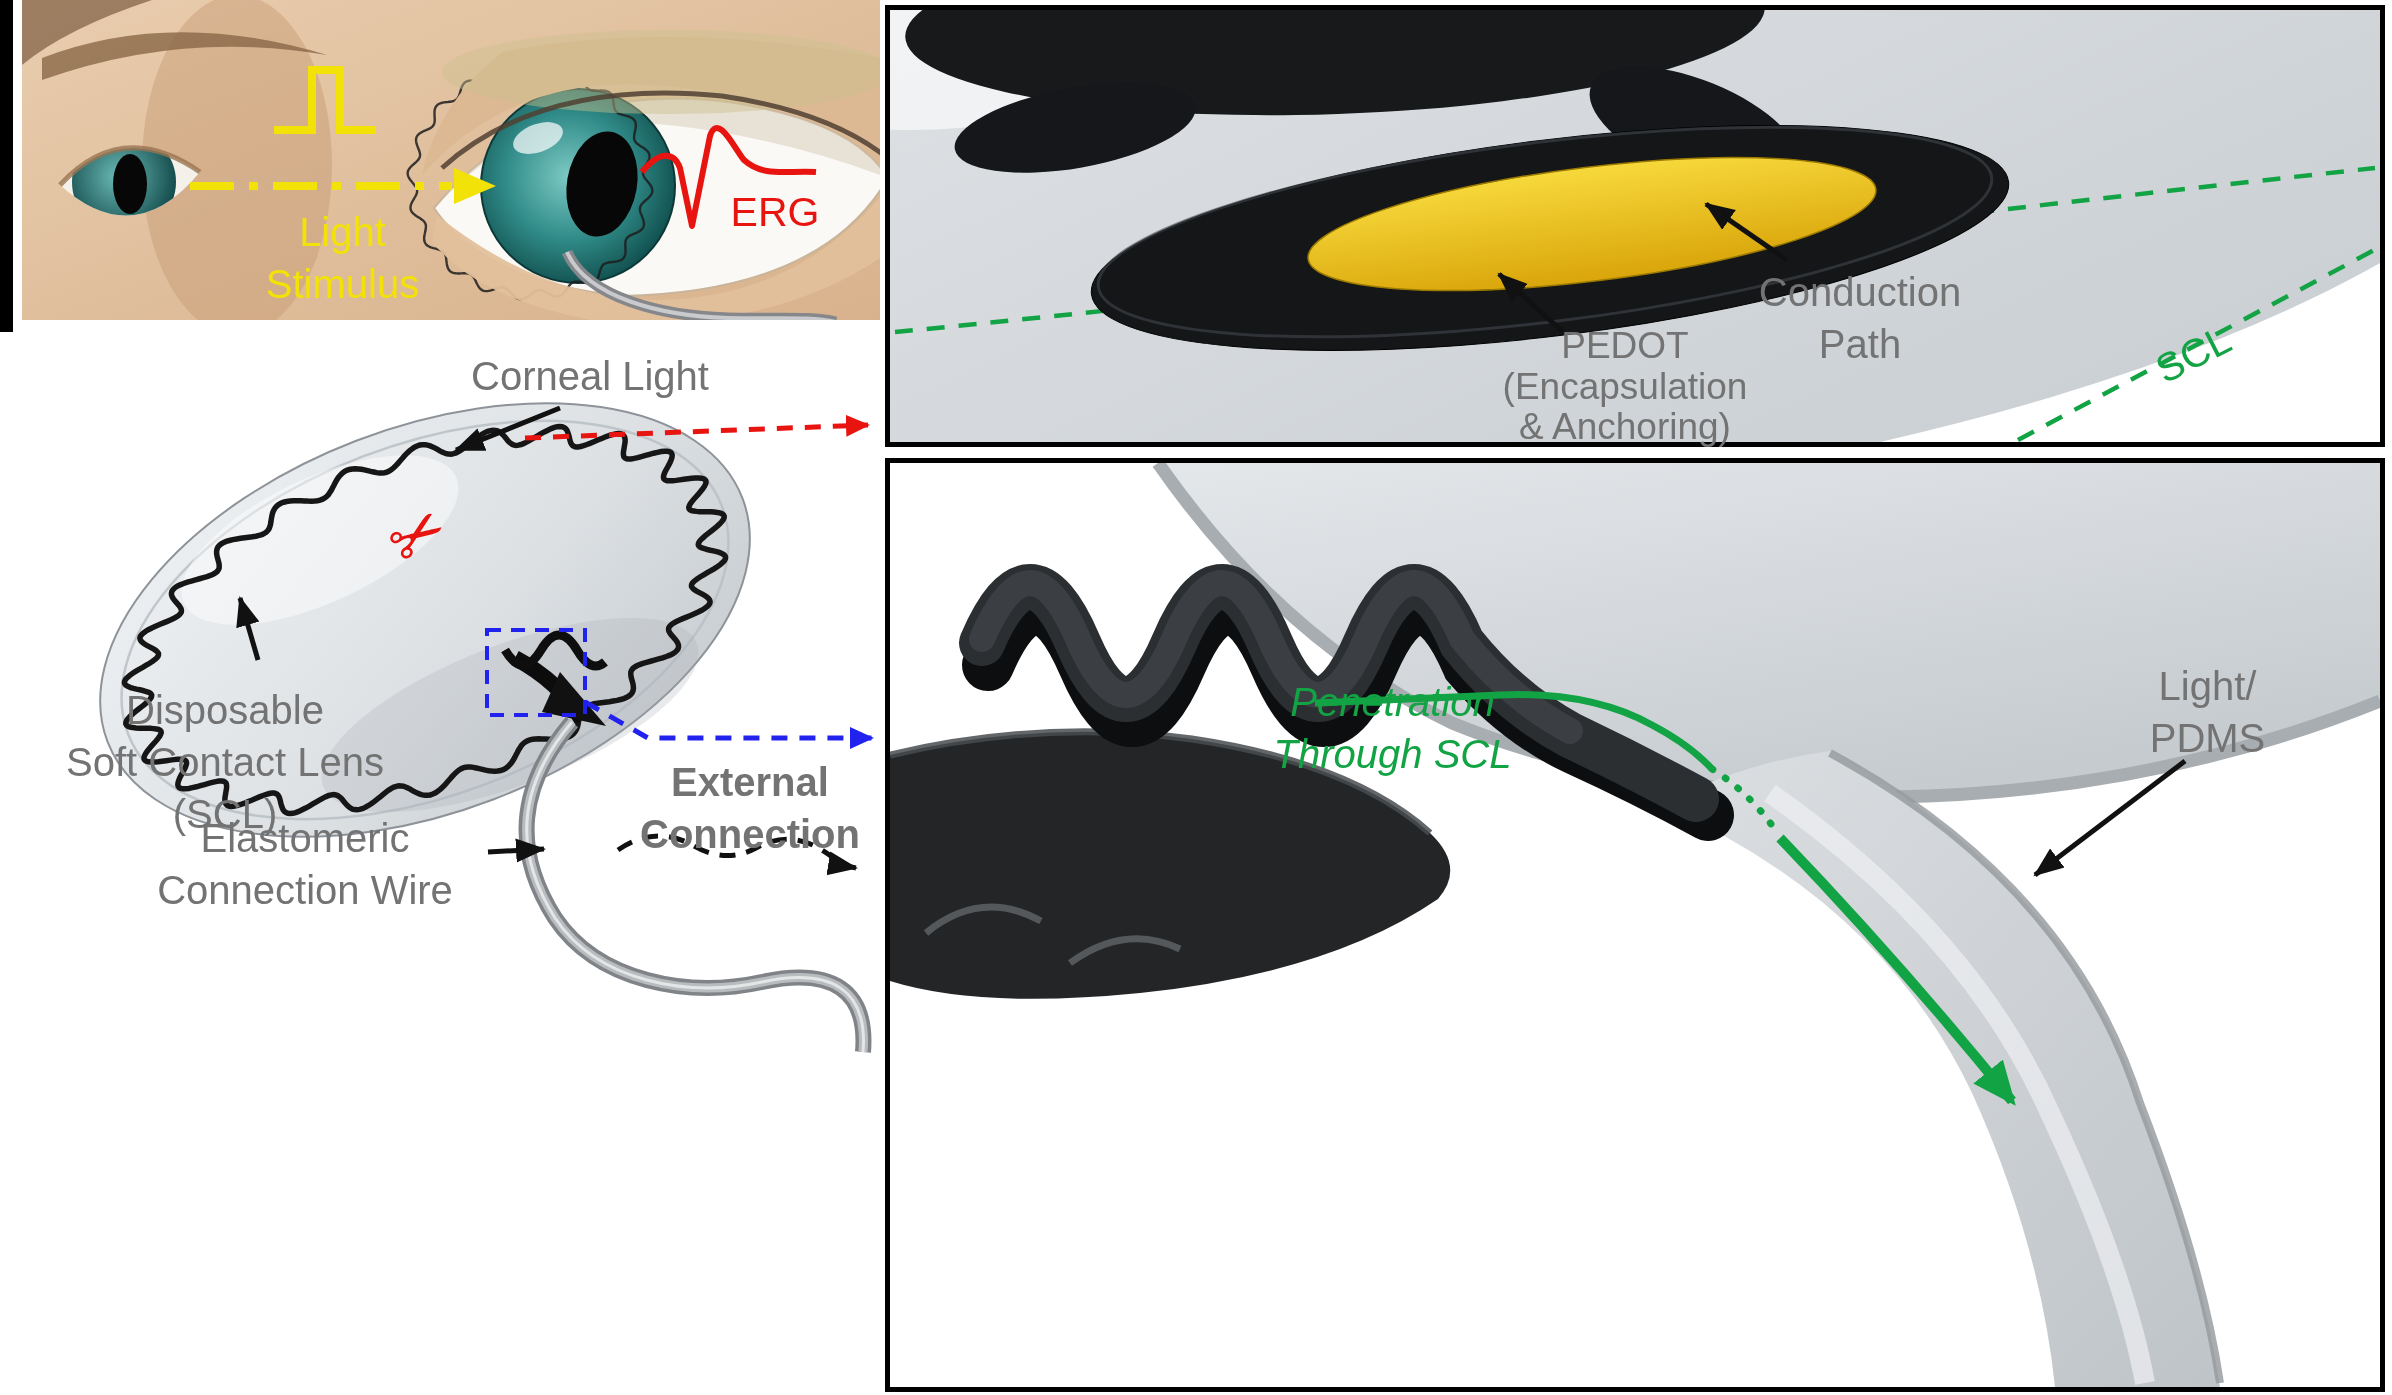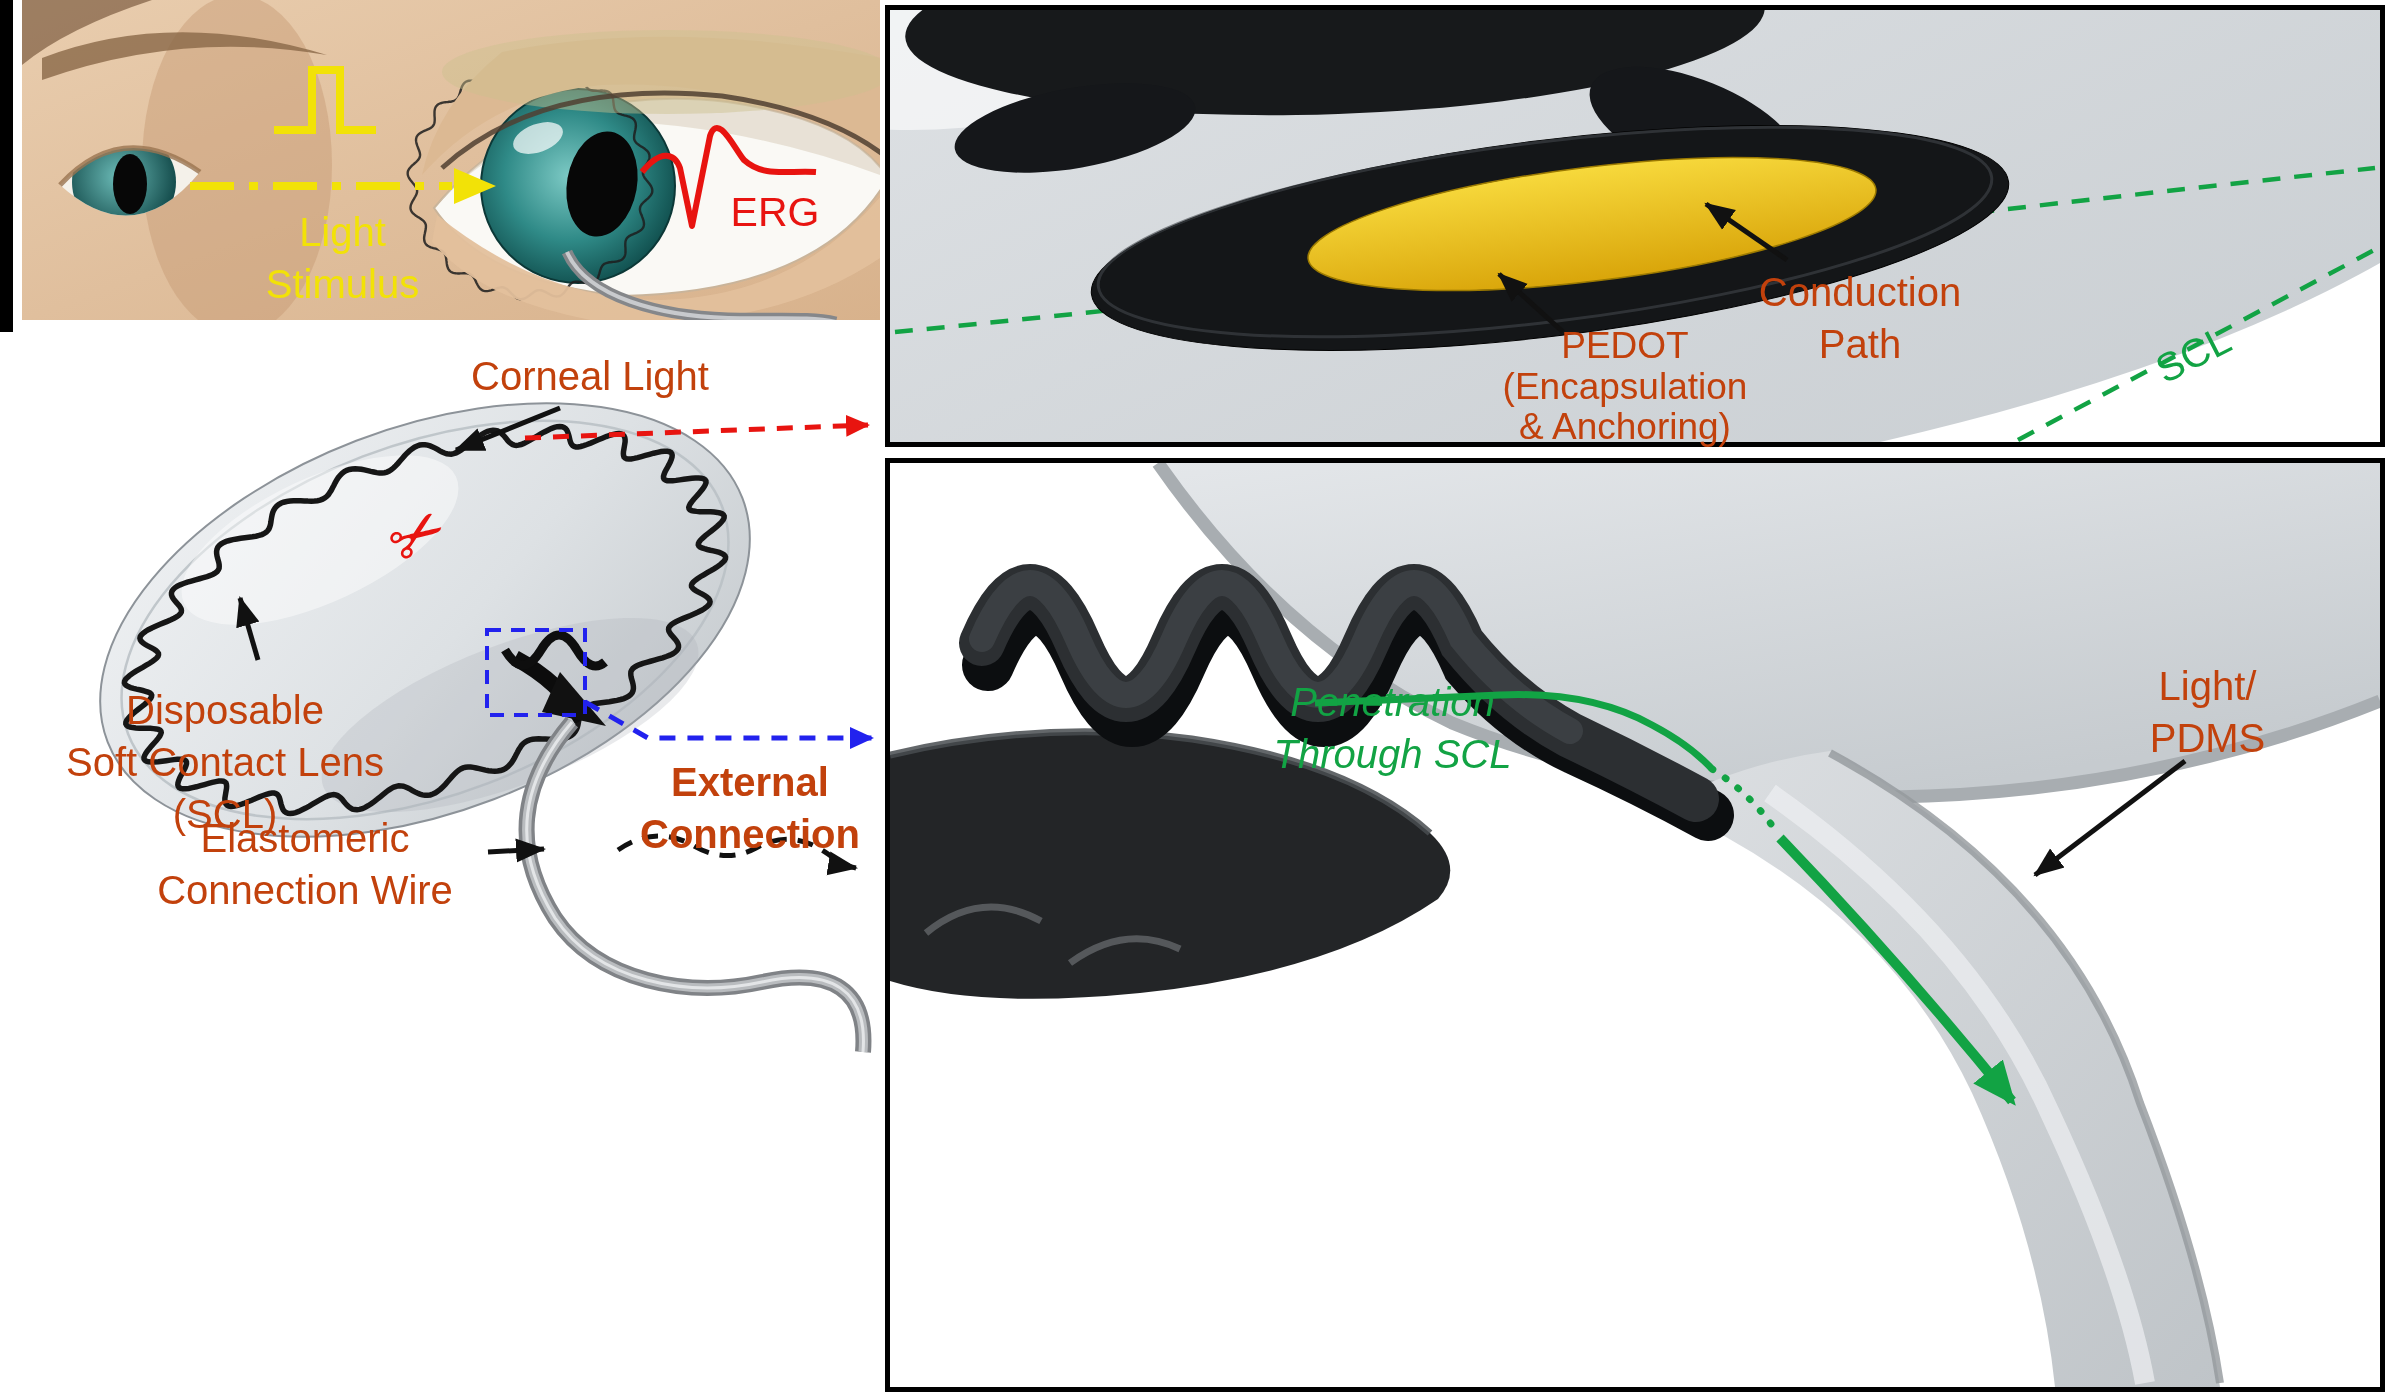--- a/index.html
+++ b/index.html
@@ -1,18 +1,18 @@
 <!DOCTYPE html>
 <html style="--yellow: #f2e207; --red: #e81410; --green: #12a344; --blue: #2222ee; --gold: #eec51f; --lens_gray: #d7dbdf; --ink: #111111;"><head>
 <meta charset="utf-8">
 <style>
   html,body{margin:0;padding:0;background:#fff;}
   #canvas{position:relative;width:2392px;height:1395px;background:#fff;overflow:hidden;
           font-family:"Liberation Sans","DejaVu Sans",sans-serif;}
-  .lbl{position:absolute;font-size:40px;line-height:1.3;color:#c2410c;text-align:center;
+  .lbl{position:absolute;font-size:40px;line-height:1.3;color:#737373;text-align:center;
        white-space:pre-line;}
   .t-yellow{color:var(--yellow);}
   .t-red{color:var(--red);font-size:41px;}
   .t-green{color:var(--green);}
   .panel{position:absolute;background:#fff;border:5px solid #000;box-sizing:border-box;}
   .panel svg, .scene svg{position:absolute;left:0;top:0;width:100%;height:100%;}
   .scene{position:absolute;}
   .s-yellow{stroke:var(--yellow);}
   .f-yellow{fill:var(--yellow);}
   .s-red{stroke:var(--red);}

